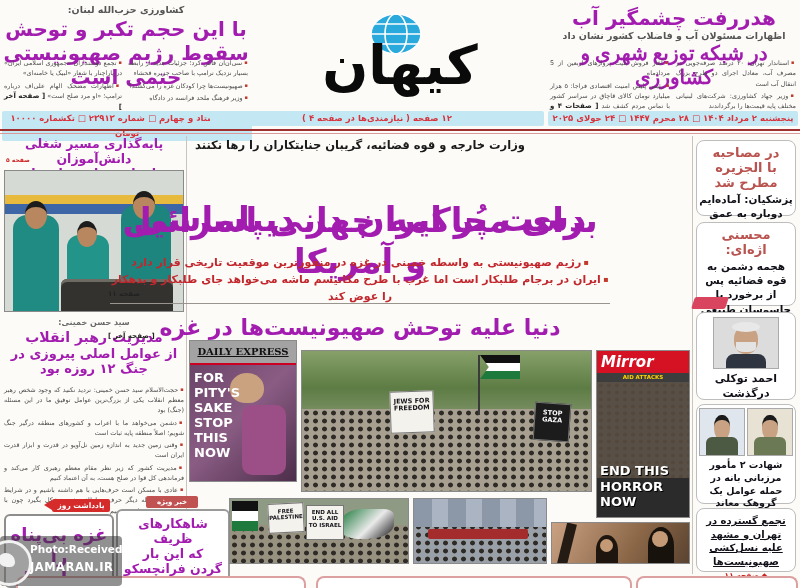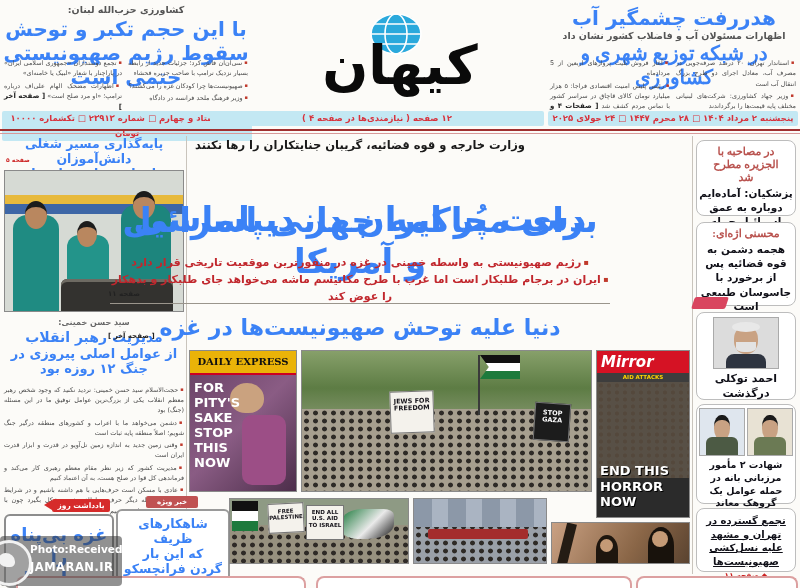--- a/index.html
+++ b/index.html
@@ -2,28 +2,28 @@
 <html lang="fa" dir="rtl"><head>
 <meta charset="utf-8">
 <style>
   html,body{margin:0;padding:0;background:#e9e7e2;}
   .page{position:relative;width:800px;height:588px;margin:0 auto;background:#fcfbf8;overflow:hidden;
         font-family:"DejaVu Sans",sans-serif;direction:rtl;color:#111;}
   .abs{position:absolute;}
   .ctr{text-align:center;}
   .strip{background:#c3e8f3;color:#d8323c;font-weight:bold;font-size:8.5px;line-height:15px;text-align:center;border-radius:2px;}
   .kicker{color:#555;font-size:9.5px;font-weight:bold;}
-  .hl{font-weight:800;color:#3b82f6;line-height:1.2;}
+  .hl{font-weight:800;color:#a21caf;line-height:1.2;}
   .bf{font-size:6.4px;color:#4a4a4a;line-height:1.6;text-align:justify;margin-bottom:2px;}
   .bm{color:#c0392b;font-size:5px;vertical-align:1px;margin-left:2px;}
   .ref{color:#cc2222;font-weight:bold;font-size:7.5px;}
   .refdark{color:#222;font-weight:bold;font-size:7px;}
   .card{position:absolute;left:0;width:100px;border:1px solid #bdbdbd;border-radius:8px;background:#fff;
         text-align:center;padding:3px 2px;box-sizing:border-box;}
-  .card .ck{color:#b9534f;font-size:11px;font-weight:bold;margin:1px 8px 2px;font-family:Liberation Serif, serif;}
+  .card .ck{color:#b9534f;font-size:13px;font-weight:bold;margin:1px 8px 2px;}
   .card .ch{font-size:10.5px;font-weight:800;color:#101018;line-height:1.35;}
   .card .ref{display:block;margin-top:3px;}
   .vline{width:1px;background:#c9c4bc;}
   .redline{height:0;border-top:2px solid #a03030;}
   .redline2{height:0;border-top:1px solid #d89a9a;}
   .bullet-line{color:#c1272d;font-weight:800;font-size:11px;line-height:1.55;text-align:center;}
   .photo{position:absolute;overflow:hidden;border:1px solid #8a8a8a;box-sizing:border-box;background:#cfcac0;}
   .dots{background-image:radial-gradient(circle,#2e2a26 2px,rgba(0,0,0,0) 2.8px);background-size:9px 8px;}
   .dots-light{background-image:radial-gradient(circle,#54483c 1.7px,rgba(0,0,0,0) 2.4px);background-size:8px 7px;}
   .sign{position:absolute;background:#f4f2ec;color:#15131a;font-weight:800;text-align:center;
@@ -139,21 +139,21 @@
   <div class="abs" style="right:190px;top:254px;width:500px;">
     <div class="bullet-line"><span class="bm" style="font-size:8px;">▪</span><span>رژیم صهیونیستی به واسطه خمینی در غزه در منفورترین موقعیت تاریخی قرار دارد</span></div>
     <div class="bullet-line"><span class="bm" style="font-size:8px;">▪</span><span>ایران در برجام طلبکار است اما غرب با طرح مکانیسم ماشه می‌خواهد جای طلبکار و بدهکار را عوض کند</span></div>
   </div>
   <span class="refdark abs" style="left:108px;top:290px;">صفحه ۱۱</span>
   <div class="abs" style="right:190px;top:303px;width:500px;height:0;border-top:1px solid #9a958c;"></div>
 
   <div class="abs ctr hl" style="right:190px;top:315px;width:500px;font-size:22px;font-weight:800;">دنیا علیه توحش صهیونیست‌ها در غزه</div>
   <span class="refdark abs" style="left:108px;top:332px;">[ صفحه آخر ]</span>
 
-  <div class="photo" style="left:189px;top:350px;width:108px;height:142px;background:#eab308;">
+  <div class="photo" style="left:189px;top:340px;width:108px;height:142px;background:#a3a3a3;text-decoration:underline;">
     <div class="ctr ltr" style="font-family:'DejaVu Serif',serif;font-weight:bold;font-size:10px;color:#111;line-height:22px;height:22px;border-bottom:2px solid #c02;">DAILY EXPRESS</div>
     <div class="abs" style="left:0;top:24px;width:108px;height:118px;background:linear-gradient(135deg,#6b4468 0%,#8a5c84 45%,#4a2c48 100%);">
       <div class="abs" style="left:40px;top:8px;width:34px;height:30px;background:#caa27f;border-radius:50% 50% 45% 45%;"></div>
       <div class="abs" style="left:52px;top:40px;width:44px;height:70px;background:#9c4e86;border-radius:10px;"></div>
       <div class="abs ltr" style="left:4px;top:6px;width:52px;color:#fff;font-weight:800;font-size:13px;line-height:1.15;white-space:pre-line;">FOR PITY'S SAKE STOP THIS NOW</div>
     </div>
   </div>
 
   <div class="photo" style="left:301px;top:350px;width:291px;height:142px;background:#b9b3a5;">
     <div class="abs" style="left:0;top:0;width:291px;height:62px;background:linear-gradient(180deg,#87a06a 0%,#5d7c44 60%,#7a8f63 100%);"></div>

